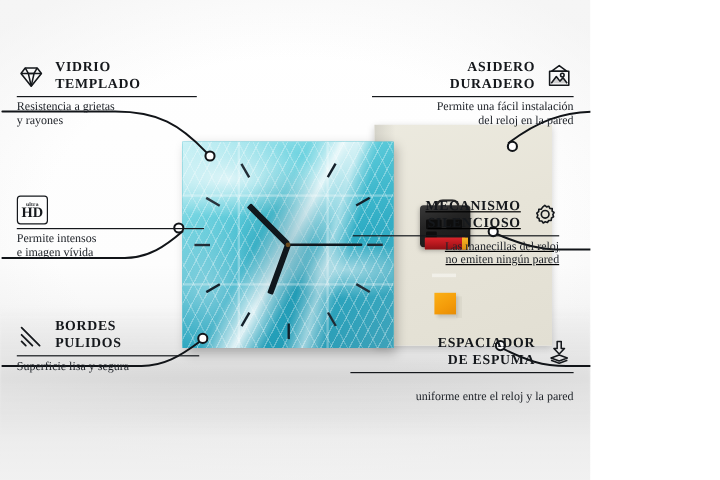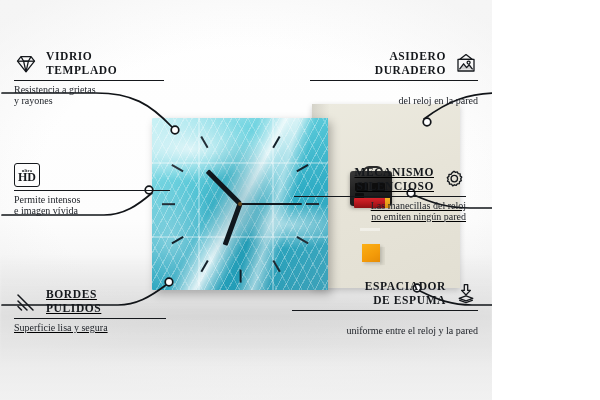--- a/index.html
+++ b/index.html
@@ -279,21 +279,21 @@
         <span class="hd-main">HD</span>
       </span>
     </div>
     <div class="rule"></div>
     <div class="desc">
       <span>Permite intensos</span><br>
       <span>e imagen vívida</span>
     </div>
   </div>
 
-  <div class="feat left" style="left:14px;top:288px;width:152px;text-decoration:underline;">
+  <div class="feat left" style="left:14px;top:266px;width:152px;">
     <div class="head">
       <span class="ico">
         <svg viewBox="0 0 24 24" fill="none" stroke="currentColor" stroke-width="1.5" stroke-linecap="round">
           <path d="M4 5 L19 20"></path>
             <path d="M4 11 L13 20"></path>
             <path d="M4 16.5 L7.5 20"></path>
         </svg>
       </span>
       <span class="title">
         <span>BORDES</span><br>
@@ -317,21 +317,21 @@
           <path d="M12 2.6 L5.5 7.4 H18.5 Z"></path>
           <rect x="4" y="7.4" width="16" height="11.6"></rect>
           <path d="M5.4 17.4 L9.6 11.8 L12.6 15.6 L15.2 12.8 L18.6 17.4 Z" fill="currentColor" stroke="none" opacity=".18"></path>
           <path d="M5.4 17.4 L9.6 11.8 L12.6 15.6 L15.2 12.8 L18.6 17.4"></path>
           <circle cx="14.6" cy="10.6" r="1.5"></circle>
         </svg>
       </span>
     </div>
     <div class="rule"></div>
     <div class="desc">
-      <br>
+      <span>Permite una fácil instalación</span><br>
       <span>del reloj en la pared</span>
     </div>
   </div>
 
   <div class="feat right" style="right:26px;top:166px;width:172px;text-decoration:underline;">
     <div class="head">
       <span class="title">
         <span>MECANISMO</span><br>
         <span>SILENCIOSO</span>
       </span>

